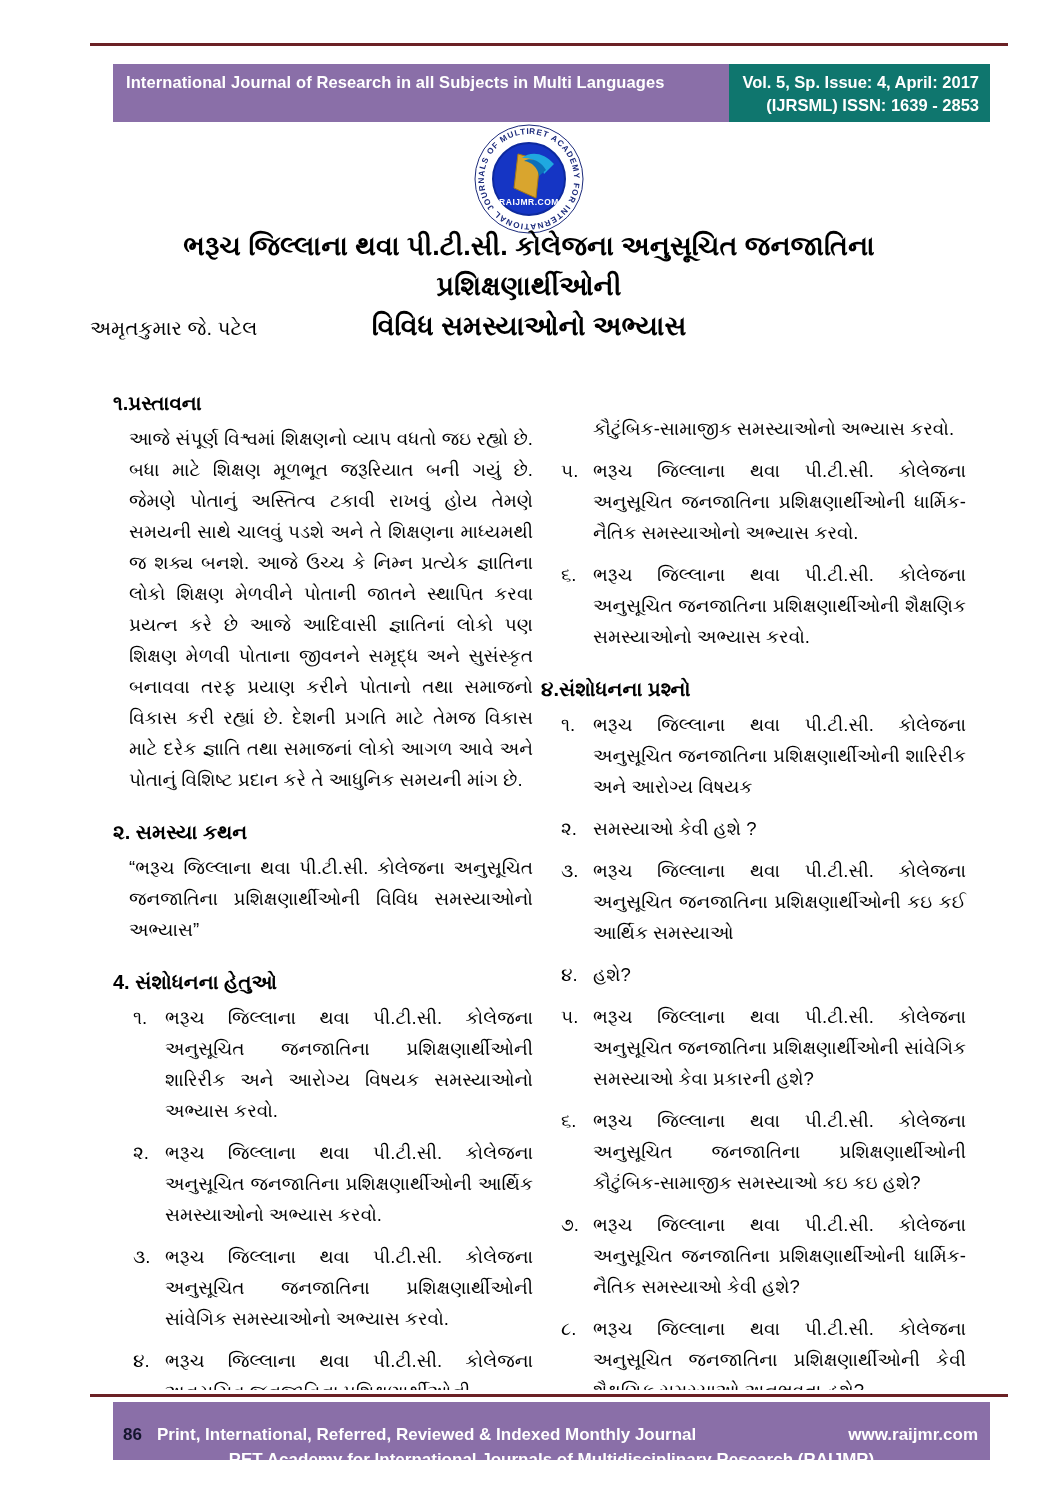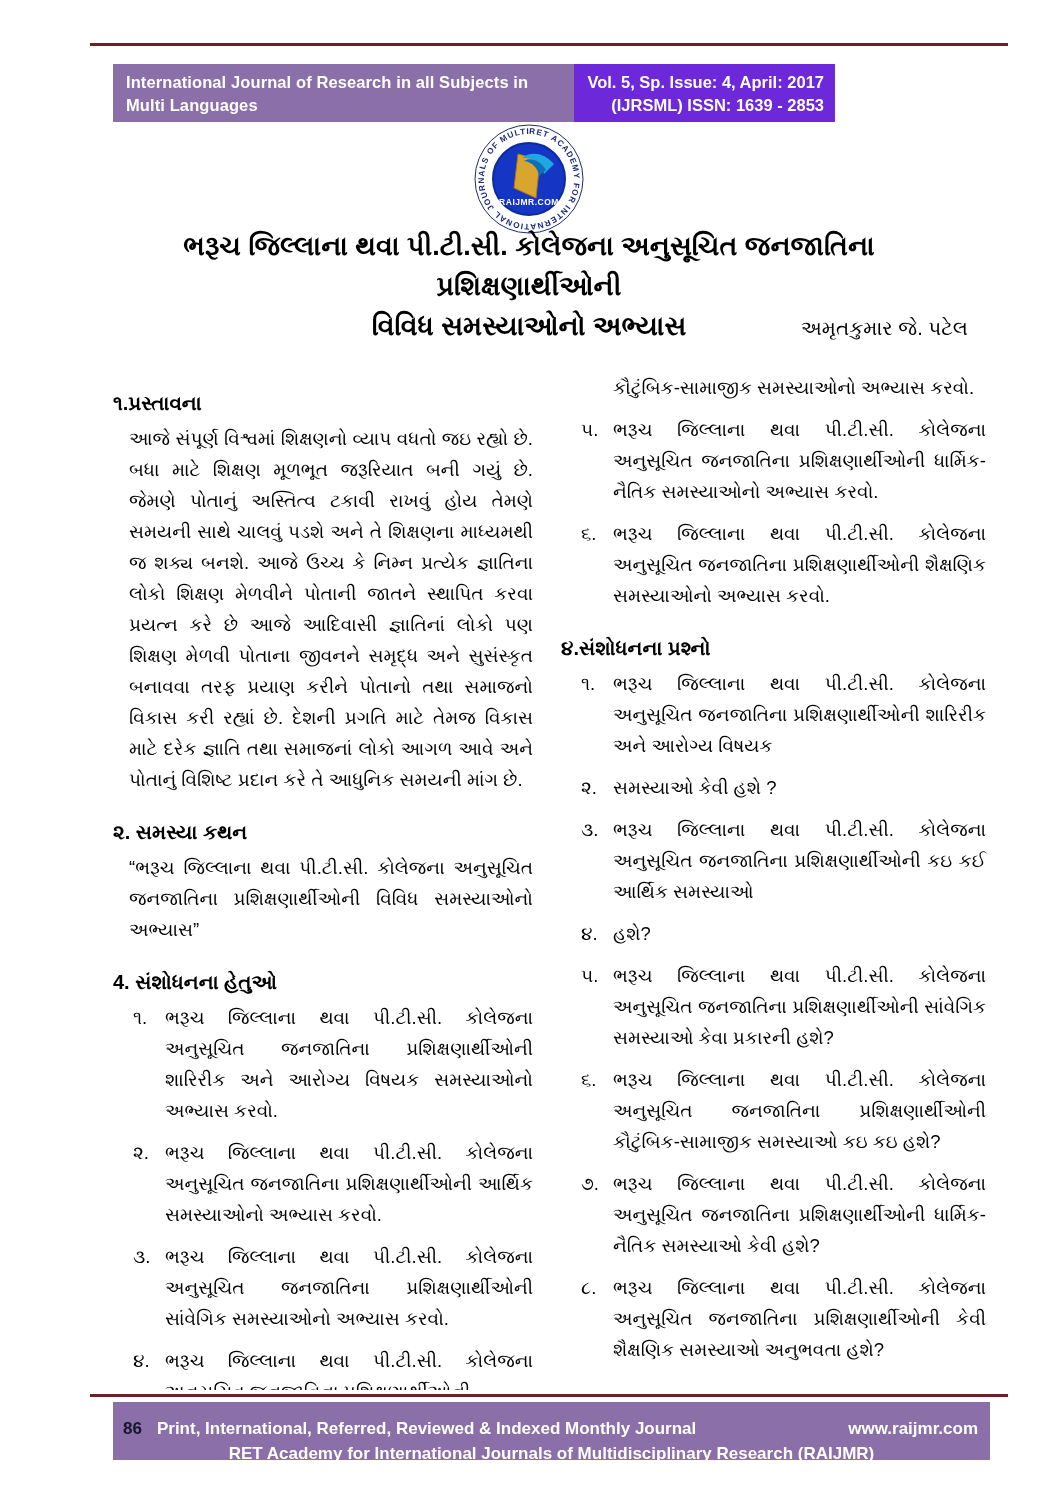--- a/index.html
+++ b/index.html
@@ -3,47 +3,47 @@
 <meta charset="utf-8">
 <style>
   html,body{margin:0;padding:0;background:#ffffff;}
   .page{position:relative;width:1058px;height:1497px;background:#ffffff;
         font-family:"Liberation Sans",sans-serif;overflow:hidden;color:#000;}
 
   .rule{position:absolute;left:90px;width:918px;height:3px;background:#6b2125;}
   .rule.top{top:43px;}
   .rule.bottom{top:1394px;}
 
-  .header-band{position:absolute;left:113px;top:64px;width:722px;height:58px;display:flex;}
+  .header-band{position:absolute;left:113px;top:64px;width:877px;height:58px;display:flex;}
   .header-left{background:#8a6fa8;flex:1;color:#fff;font-weight:bold;font-size:16.5px;
                line-height:23px;padding:7px 8px 0 13px;letter-spacing:.1px;}
-  .header-right{background:#6d28d9;width:250px;color:#fff;font-weight:bold;font-size:16.5px;
+  .header-right{background:#0f766e;width:250px;color:#fff;font-weight:bold;font-size:16.5px;
                 line-height:23px;padding:7px 11px 0 0;text-align:right;}
 
   .logo{position:absolute;left:474px;top:124px;width:110px;height:110px;}
 
   .title{position:absolute;left:90px;top:226px;width:878px;margin:0;text-align:center;
          font-size:27px;font-weight:bold;line-height:40px;}
-  .author{position:absolute;left:90px;top:317px;width:878px;text-align:right;font-size:20px;}
+  .author{position:absolute;left:90px;top:317px;width:878px;text-align:left;font-size:20px;}
 
   .columns{position:absolute;left:113px;top:372px;width:877px;height:1018px;overflow:hidden;}
   .col{position:absolute;top:0;}
   #col-left{left:0;width:420px;}
-  #col-right{left:448px;width:425px;}
+  #col-right{left:428px;width:425px;margin-top:41px;}
 
   h2.section{font-size:20px;font-weight:bold;margin:26px 0 8px 0;}
   h2.section.first{margin-top:20px;}
   p.para{font-size:18.5px;line-height:31px;text-align:justify;margin:0 0 10px 16px;}
   .li{display:flex;margin:0 0 11px 0;padding-left:20px;}
   .li .num{flex:0 0 32px;font-size:18.5px;line-height:31px;}
   .li .txt{flex:1;font-size:18.5px;line-height:31px;text-align:justify;}
 
   .footer-band{position:absolute;left:113px;top:1402px;width:877px;height:58px;
                background:#8a6fa8;color:#fff;font-weight:bold;font-size:17px;}
-  .footer-row1{display:flex;align-items:baseline;padding:14px 12px 0 10px;line-height:25px;}
+  .footer-row1{display:flex;align-items:baseline;padding:20px 12px 0 10px;line-height:25px;}
   .footer-page-num{color:#15152e;margin-right:15px;}
   .footer-info{flex:1;}
   .footer-row2{text-align:center;line-height:25px;}
 </style>
 </head>
 <body>
 
 <div class="page">
 
   <div class="rule top"></div>

